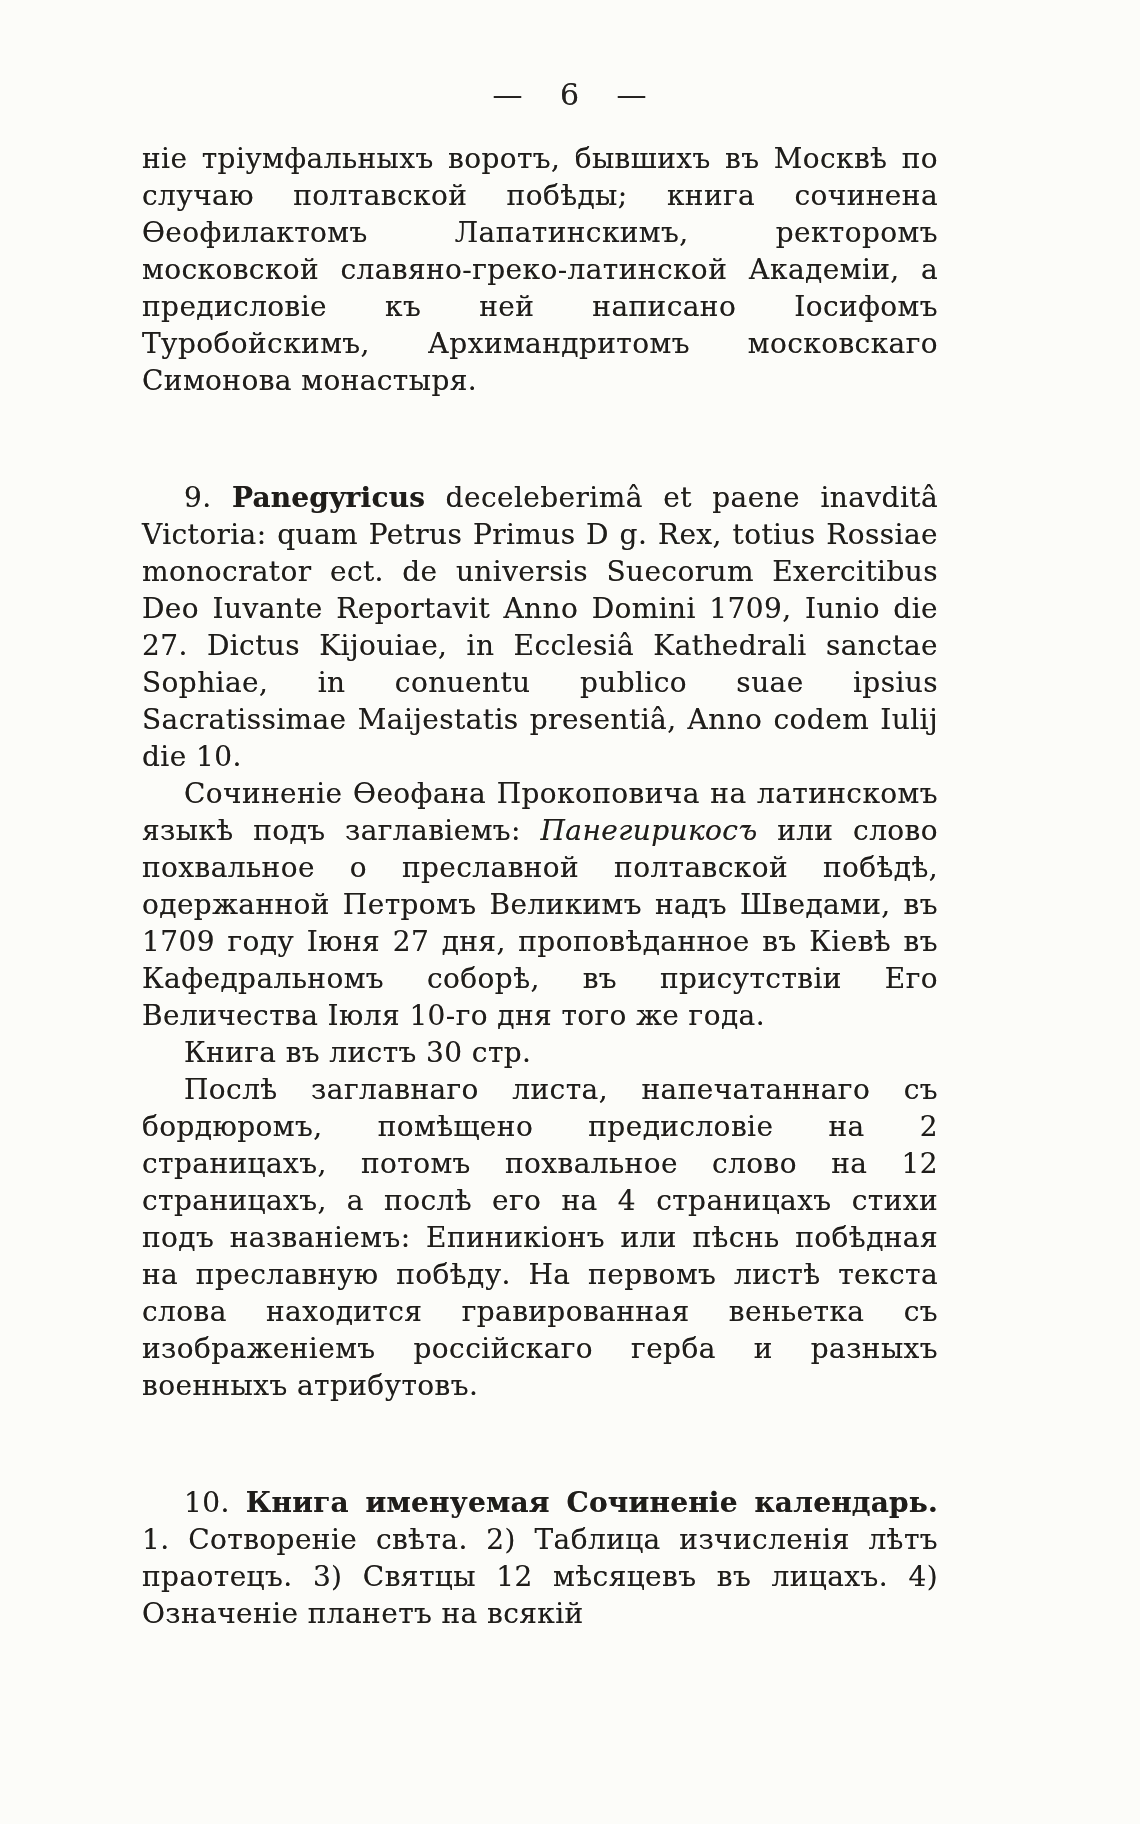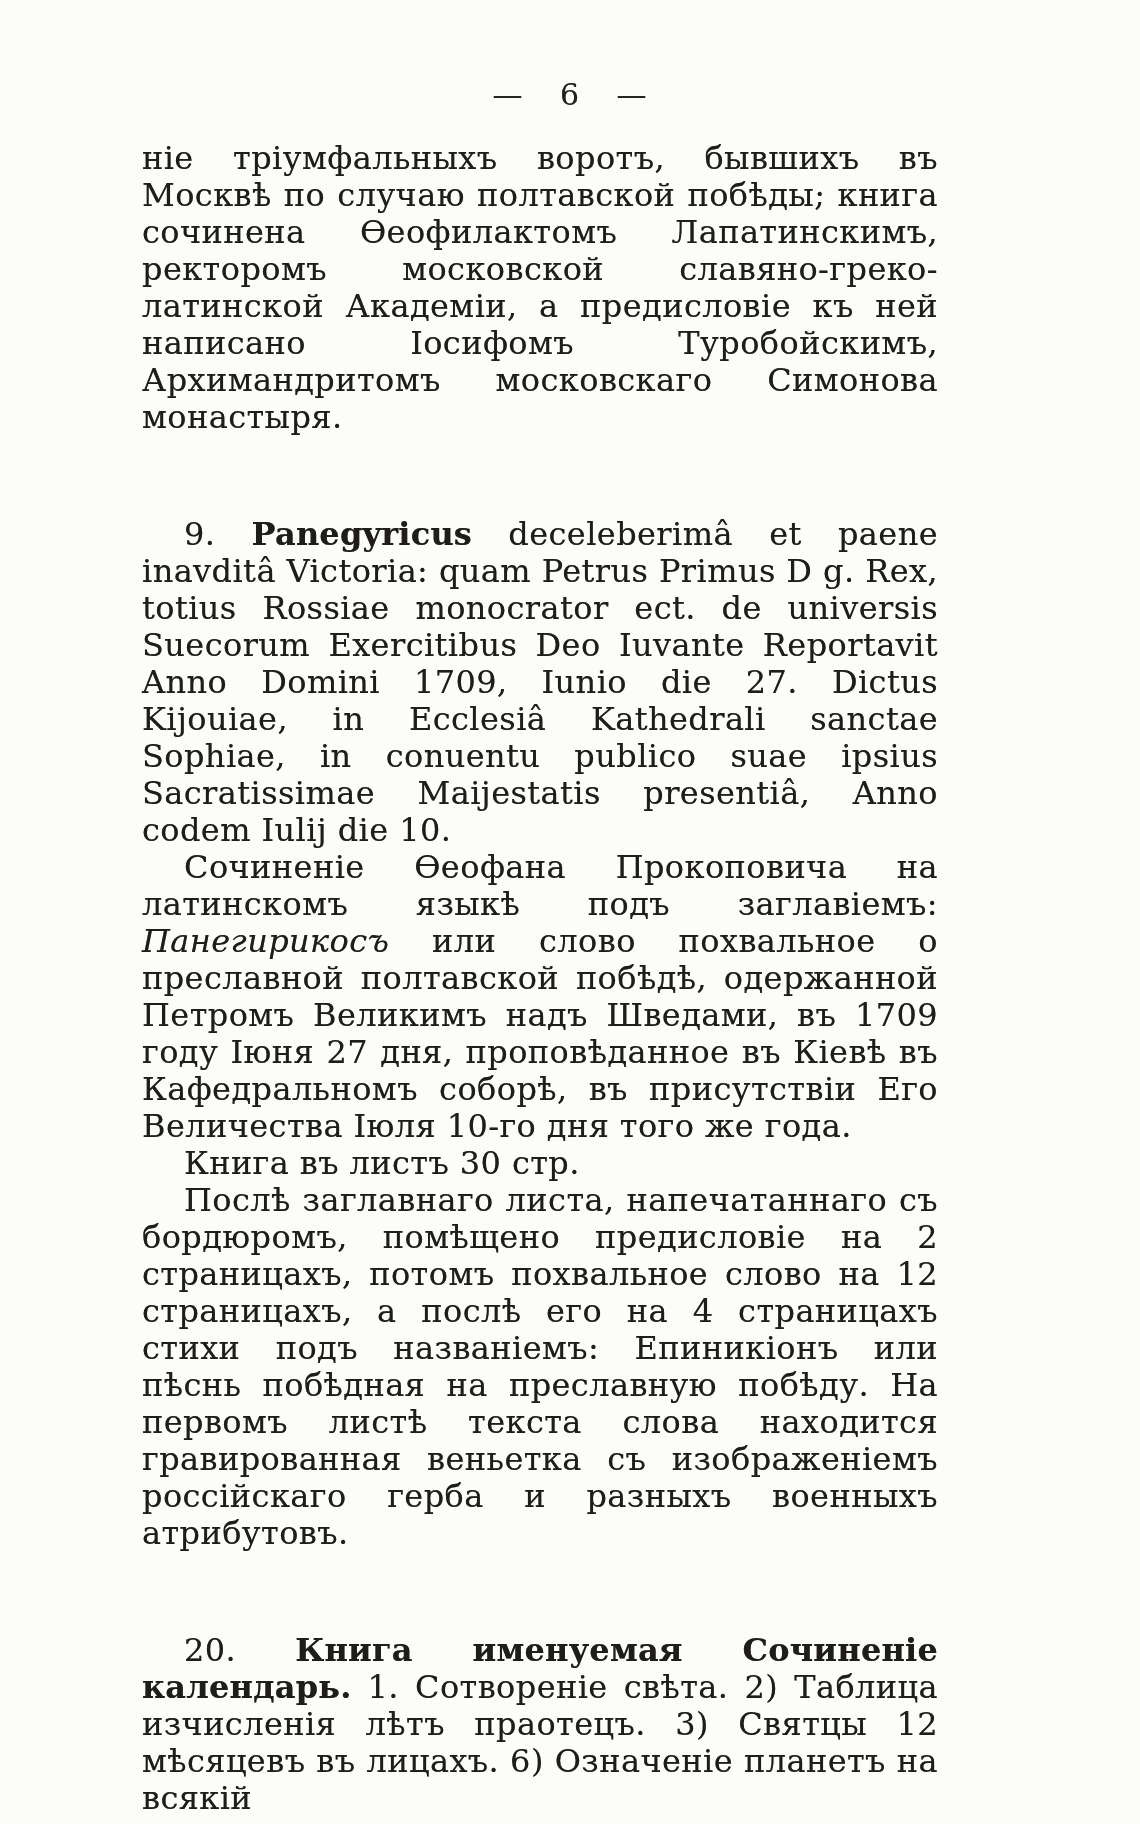--- a/index.html
+++ b/index.html
@@ -24,21 +24,21 @@
     font-size: 30px;
     line-height: 38px;
     word-spacing: 26px;
     letter-spacing: 1px;
     color: #242220;
     text-shadow: 0 0 0.5px rgba(30,28,25,0.55);
   }
   .text-block {
     width: 796px;
     margin: 26px 86px 0 142px;
-    font-size: 32px;
+    font-size: 28px;
     line-height: 37px;
     text-align: justify;
     letter-spacing: 0.4px;
     text-shadow: 0 0 0.5px rgba(30,28,25,0.55);
   }
   .text-block p {
     margin: 0;
   }
   .text-block p.indent {
     text-indent: 42px;
@@ -54,15 +54,15 @@
 <body>
 
 <div class="page">
   <div class="page-number">— 6 —</div>
   <div class="text-block">
       <p class=""><span class="run-normal">ніе тріумфальныхъ воротъ, бывшихъ въ Москвѣ по случаю полтавской побѣды; книга сочинена Ѳеофилактомъ Лапатинскимъ, ректоромъ московской славяно-греко-латинской Академіи, а предисловіе къ ней написано Іосифомъ Туробойскимъ, Архимандритомъ московскаго Симонова монастыря.</span></p>
       <p class="indent space-before"><span class="run-normal">9. </span><span class="run-bold">Panegyricus</span><span class="run-normal"> deceleberimâ et paene inavditâ Victoria: quam Petrus Primus D g. Rex, totius Rossiae monocrator ect. de universis Suecorum Exercitibus Deo Iuvante Reportavit Anno Domini 1709, Iunio die 27. Dictus Kijouiae, in Ecclesiâ Kathedrali sanctae Sophiae, in conuentu publico suae ipsius Sacratissimae Maijestatis presentiâ, Anno codem Iulij die 10.</span></p>
       <p class="indent"><span class="run-normal">Сочиненіе Ѳеофана Прокоповича на латинскомъ языкѣ подъ заглавіемъ: </span><span class="run-italic">Панегирикосъ</span><span class="run-normal"> или слово похвальное о преславной полтавской побѣдѣ, одержанной Петромъ Великимъ надъ Шведами, въ 1709 году Іюня 27 дня, проповѣданное въ Кіевѣ въ Кафедральномъ соборѣ, въ присутствіи Его Величества Іюля 10-го дня того же года.</span></p>
       <p class="indent"><span class="run-normal">Книга въ листъ 30 стр.</span></p>
       <p class="indent"><span class="run-normal">Послѣ заглавнаго листа, напечатаннаго съ бордюромъ, помѣщено предисловіе на 2 страницахъ, потомъ похвальное слово на 12 страницахъ, а послѣ его на 4 страницахъ стихи подъ названіемъ: Епиникіонъ или пѣснь побѣдная на преславную побѣду. На первомъ листѣ текста слова находится гравированная веньетка съ изображеніемъ россійскаго герба и разныхъ военныхъ атрибутовъ.</span></p>
-      <p class="indent space-before"><span class="run-normal">20. </span><span class="run-bold">Книга именуемая Сочиненіе календарь.</span><span class="run-normal"> 1. Сотвореніе свѣта. 2) Таблица изчисленія лѣтъ праотецъ. 3) Святцы 12 мѣсяцевъ въ лицахъ. 6) Означеніе планетъ на всякій</span></p>
+      <p class="indent space-before"><span class="run-normal">10. </span><span class="run-bold">Книга именуемая Сочиненіе календарь.</span><span class="run-normal"> 1. Сотвореніе свѣта. 2) Таблица изчисленія лѣтъ праотецъ. 3) Святцы 12 мѣсяцевъ въ лицахъ. 4) Означеніе планетъ на всякій</span></p>
     </div>
 </div>
 
 </body></html>

